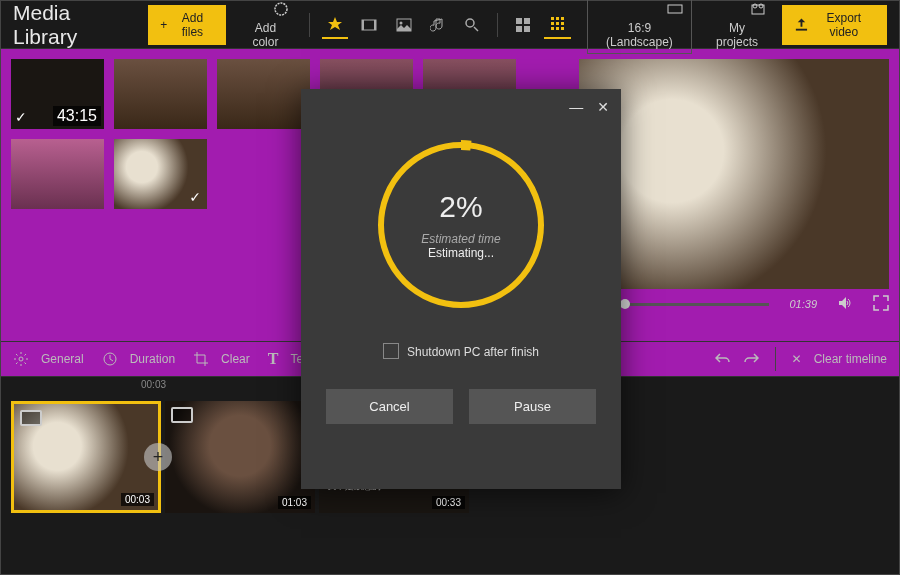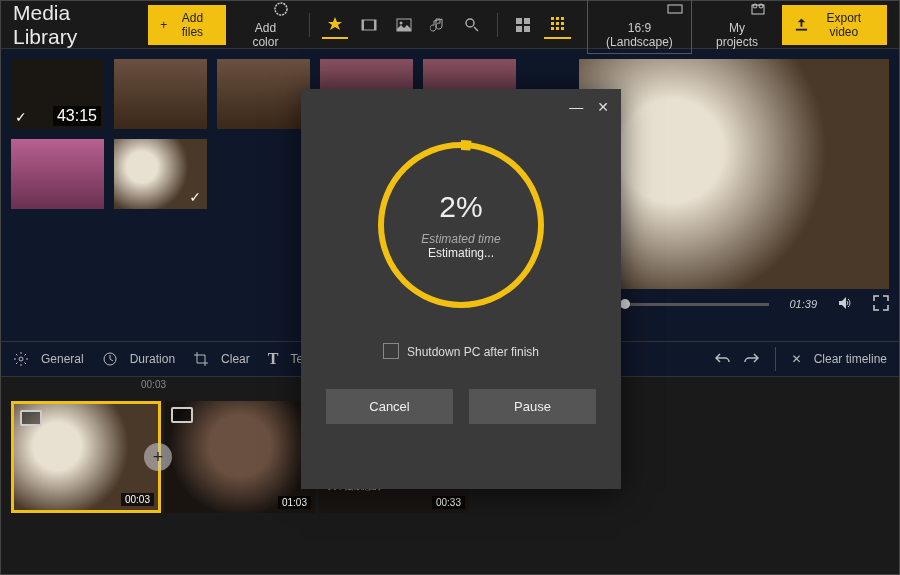--- a/index.html
+++ b/index.html
@@ -1,17 +1,17 @@
 <!DOCTYPE html>
 <html><head>
 <meta charset="utf-8">
 <style>
 * { margin: 0; padding: 0; box-sizing: border-box; font-family: Arial, sans-serif; }
 body { background: #000; width: 900px; height: 575px; overflow: hidden; position: relative; }
-.app { width: 900px; height: 575px; background: #0f172a; position: relative; border: 1px solid #444; }
+.app { width: 900px; height: 575px; background: #a21caf; position: relative; border: 1px solid #444; }
 
 
 .toolbar { height: 48px; background: #1a1a1a; display: flex; align-items: center; padding: 0 12px; gap: 8px; border-bottom: 1px solid #333; }
 .title { color: #e8e8e8; font-size: 21px; font-weight: 300; margin-right: 8px; }
 .btn-yellow { background: #f2c010; color: #222; border: none; padding: 6px 12px; font-size: 12px; display: flex; align-items: center; gap: 4px; cursor: pointer; }
 .btn-dark { background: transparent; color: #ccc; border: none; padding: 6px 8px; font-size: 12px; display: flex; align-items: flex-end; gap: 4px; cursor: pointer; flex-direction: column; }
 .toolbar-icon { width: 28px; height: 28px; display: flex; align-items: center; justify-content: center; color: #aaa; cursor: pointer; }
 .toolbar-icon.active { color: #f2c010; border-bottom: 2px solid #f2c010; }
 .sep { width: 1px; height: 24px; background: #444; margin: 0 4px; }
 .spacer { flex: 1; }

